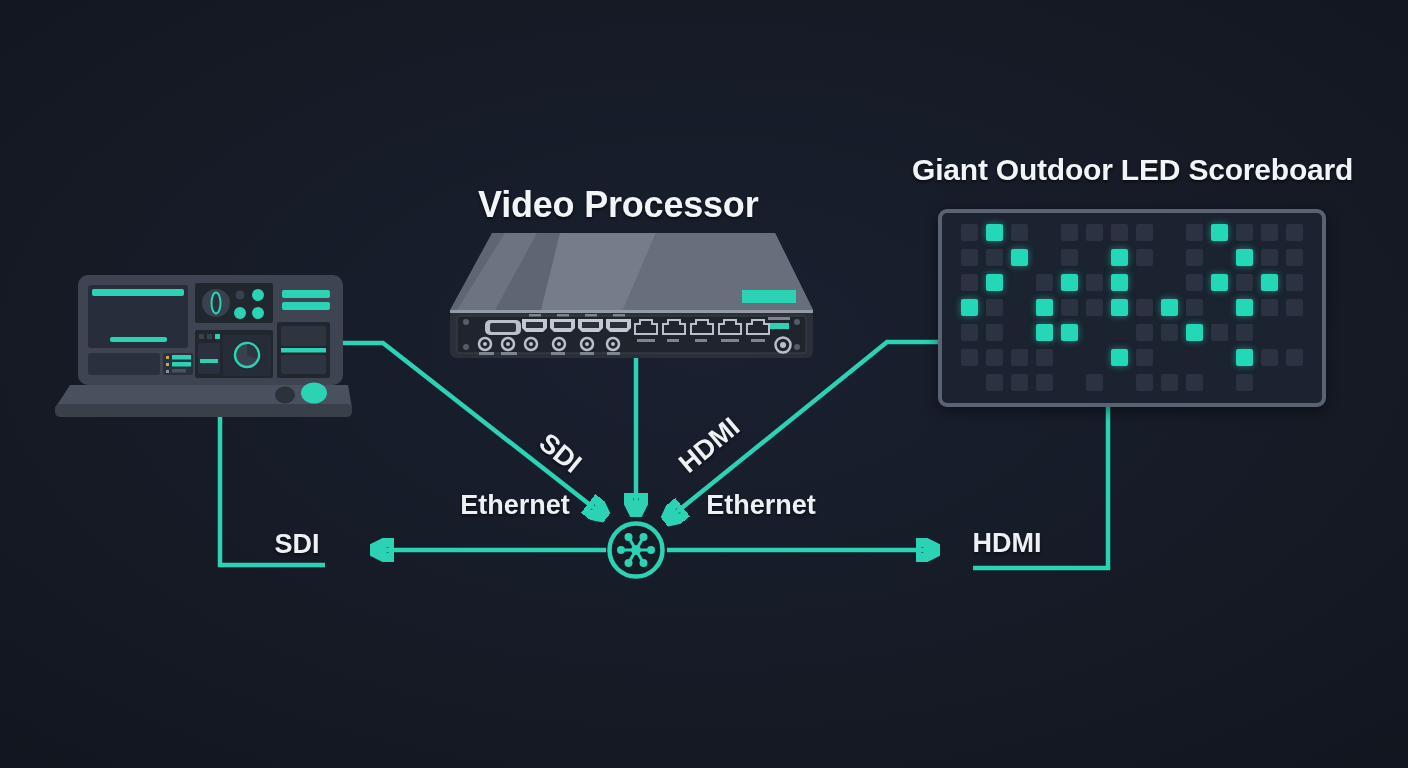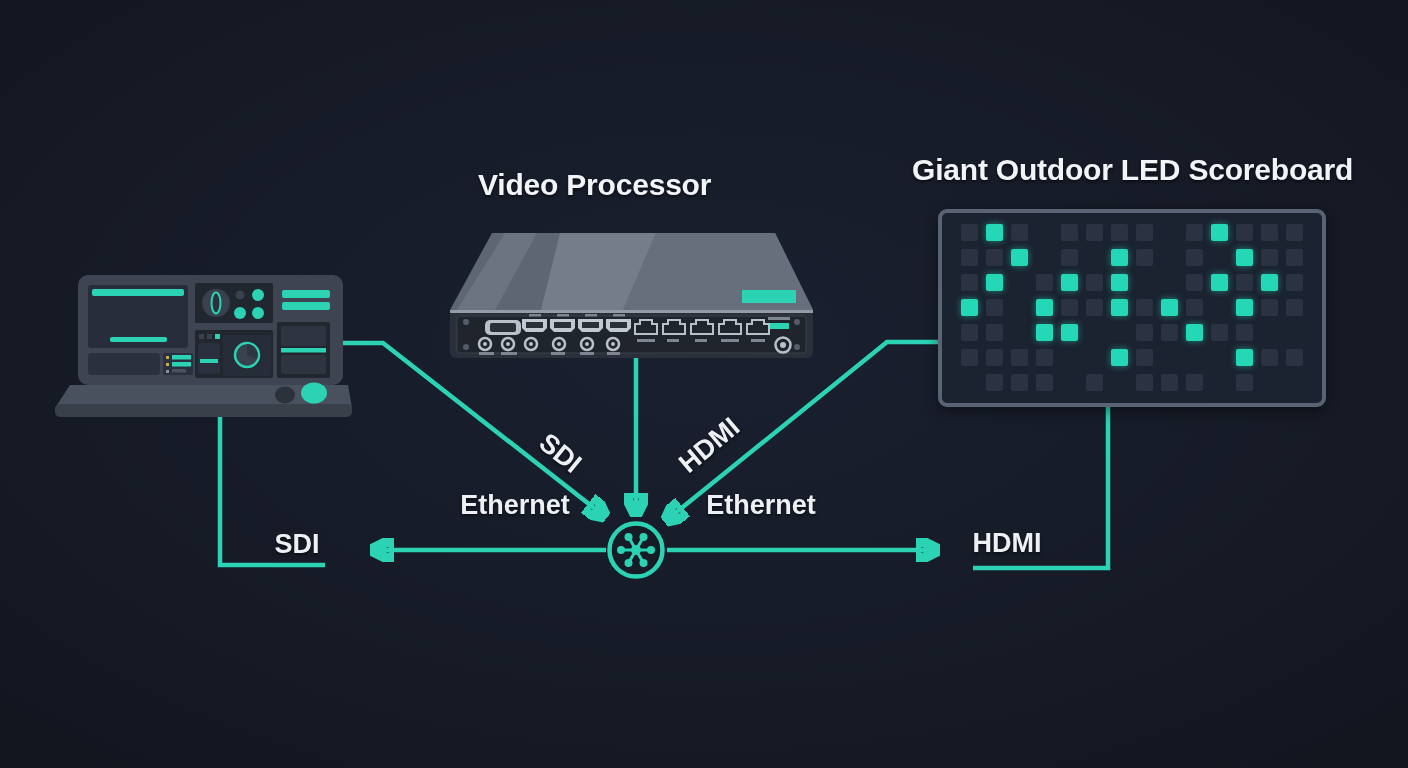--- a/index.html
+++ b/index.html
@@ -13,21 +13,21 @@
     font-family:"Liberation Sans",sans-serif;
     background:radial-gradient(ellipse 1100px 600px at 50% 45%, #1a2030 0%, #151a25 60%, #11151e 100%), var(--background);
     color:var(--text);
   }
   .canvas{position:absolute;inset:0;width:1408px;height:768px}
   .node-title{
     position:absolute;text-align:left;font-weight:600;color:var(--text);
     text-shadow:0 2px 3px rgba(0,0,0,.55);letter-spacing:-.2px;white-space:nowrap;
   }
   #title-console{left:58px;top:214px;width:300px;font-size:29px}
-  #title-processor{left:478px;top:168px;width:300px;font-size:30px}
+  #title-processor{left:478px;top:184px;width:300px;font-size:36px}
   #title-scoreboard{left:912px;top:153px;width:450px;font-size:30px}
   .edge-label{
     position:absolute;text-align:center;font-weight:600;font-size:27px;color:#eef1f4;
     text-shadow:0 2px 3px rgba(0,0,0,.5);white-space:nowrap;
   }
   #lbl-sdi-diag{left:515px;top:438px;width:90px;transform:rotate(39deg)}
   #lbl-hdmi-diag{left:652px;top:430px;width:115px;transform:rotate(-40deg)}
   #lbl-eth-left{left:440px;top:490px;width:150px}
   #lbl-eth-right{left:686px;top:490px;width:150px}
   #lbl-sdi-out{left:247px;top:529px;width:100px}

